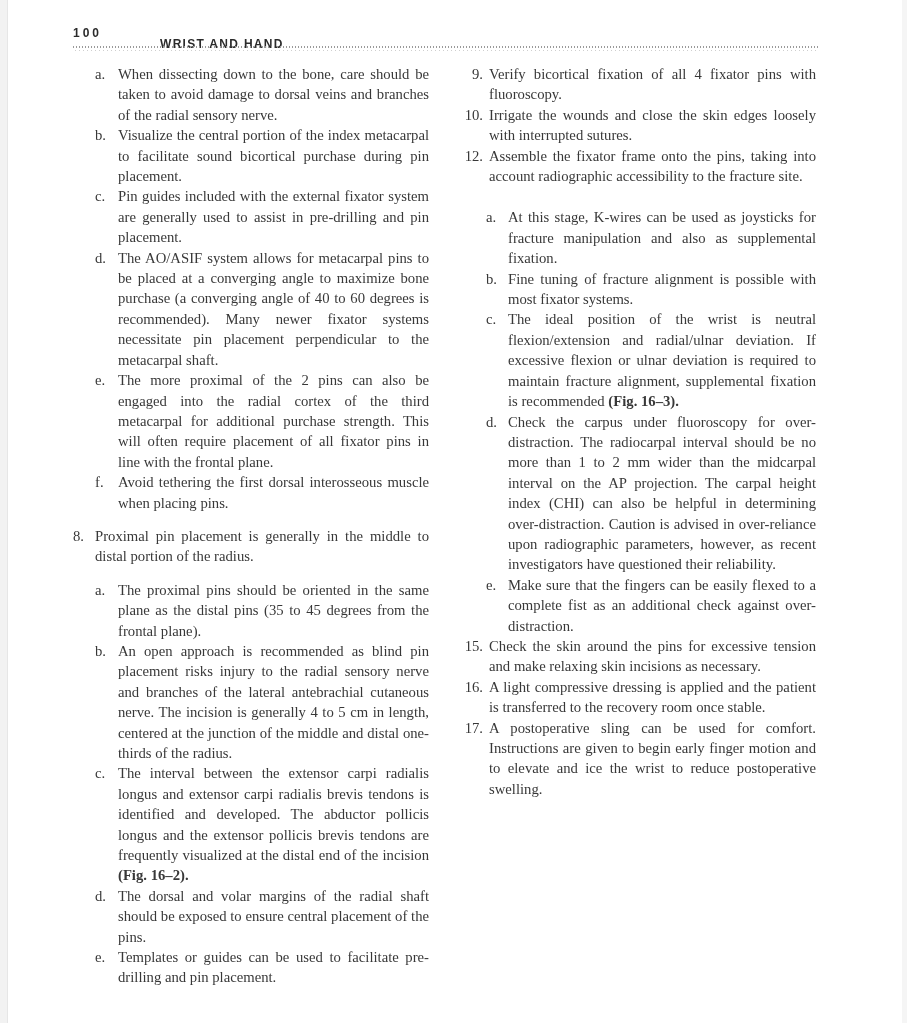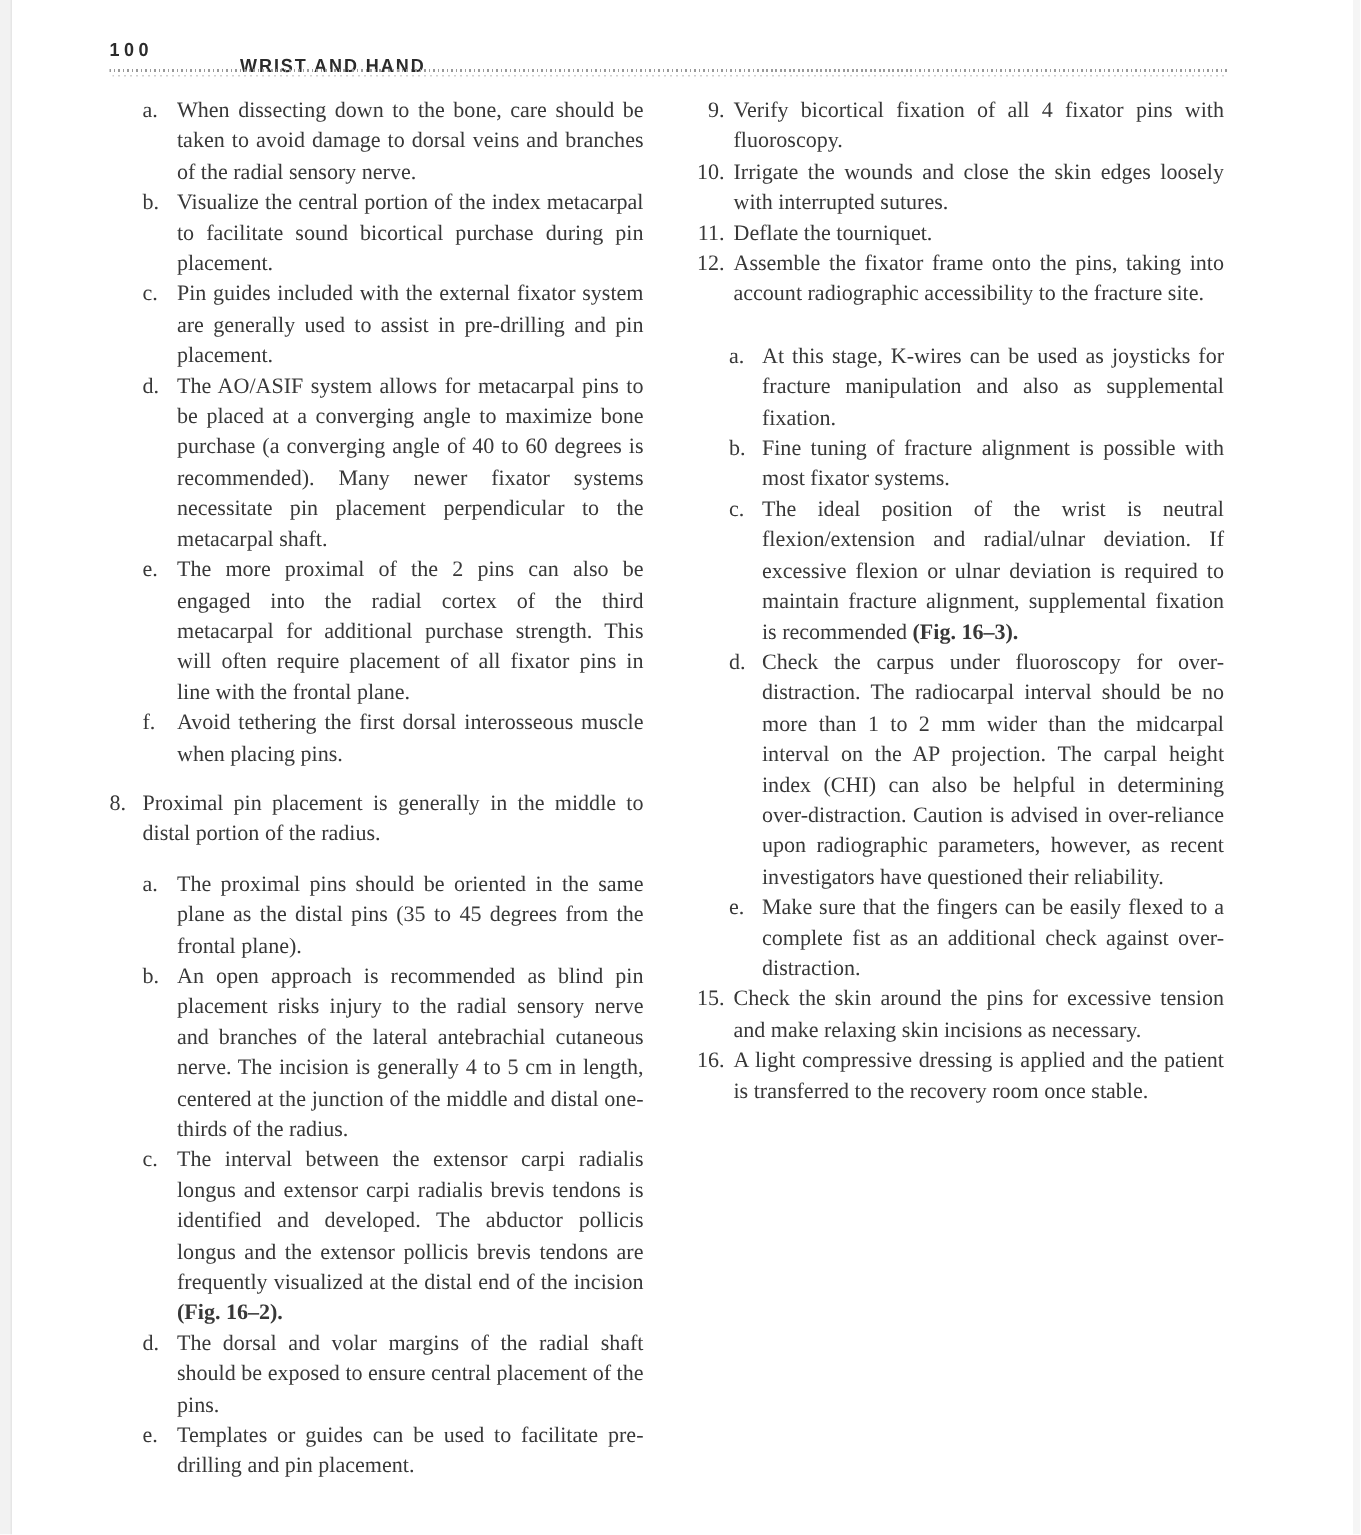--- a/index.html
+++ b/index.html
@@ -132,24 +132,20 @@
 <div class="col col-right">
     <div class="item num">
       <span class="label">9.</span>
       <div class="text"><span>Verify bicortical fixation of all 4 fixator pins with fluoroscopy.</span></div>
     </div>
     <div class="item num">
       <span class="label">10.</span>
       <div class="text"><span>Irrigate the wounds and close the skin edges loosely with interrupted sutures.</span></div>
     </div>
     <div class="item num">
-      <span class="label">11.</span>
-      <div class="text"><span>Deflate the tourniquet.</span></div>
-    </div>
-    <div class="item num">
       <span class="label">12.</span>
       <div class="text"><span>Assemble the fixator frame onto the pins, taking into account radiographic accessibility to the fracture site.</span></div>
     </div>
     <div class="item sub gap-medium">
       <span class="label">a.</span>
       <div class="text"><span>At this stage, K-wires can be used as joysticks for fracture manipulation and also as supplemental fixation.</span></div>
     </div>
     <div class="item sub">
       <span class="label">b.</span>
       <div class="text"><span>Fine tuning of fracture alignment is possible with most fixator systems.</span></div>
@@ -167,13 +163,17 @@
       <div class="text"><span>Make sure that the fingers can be easily flexed to a complete fist as an additional check against over-distraction.</span></div>
     </div>
     <div class="item num">
       <span class="label">15.</span>
       <div class="text"><span>Check the skin around the pins for excessive tension and make relaxing skin incisions as necessary.</span></div>
     </div>
     <div class="item num">
       <span class="label">16.</span>
       <div class="text"><span>A light compressive dressing is applied and the patient is transferred to the recovery room once stable.</span></div>
     </div>
+    <div class="item num">
+      <span class="label">17.</span>
+      <div class="text"><span>A postoperative sling can be used for comfort. Instructions are given to begin early finger motion and to elevate and ice the wrist to reduce postoperative swelling.</span></div>
+    </div>
   </div>
 
 </body></html>

